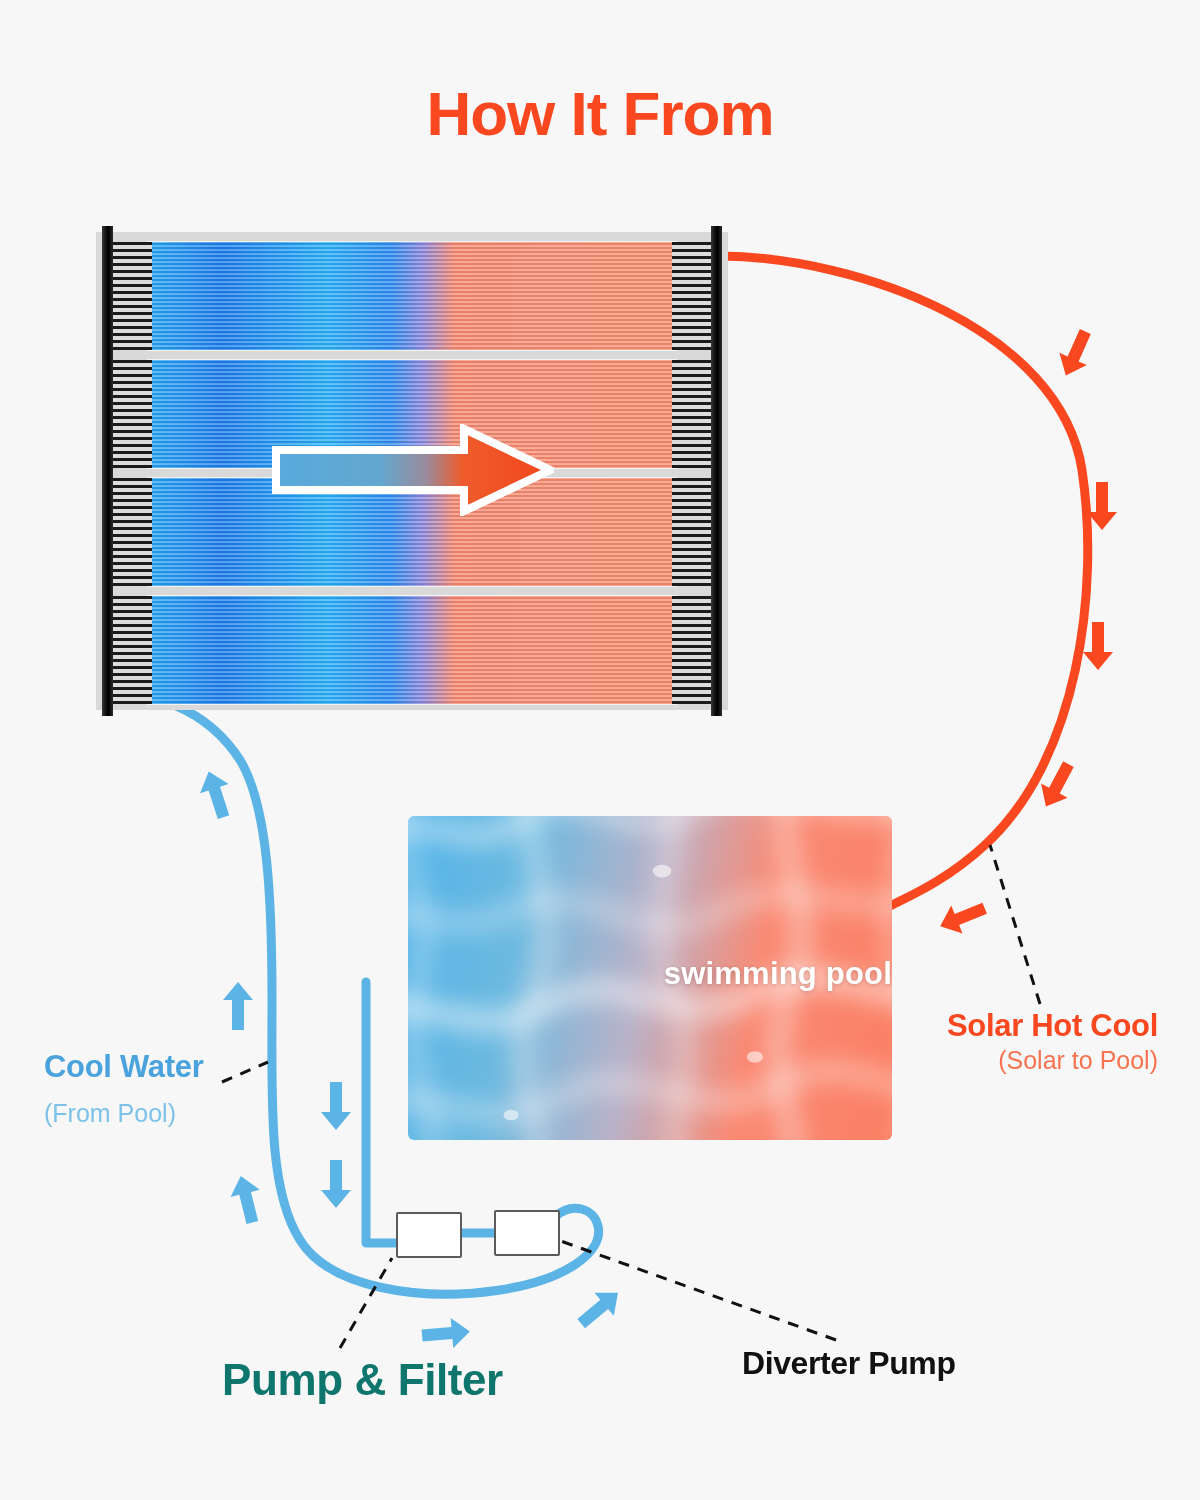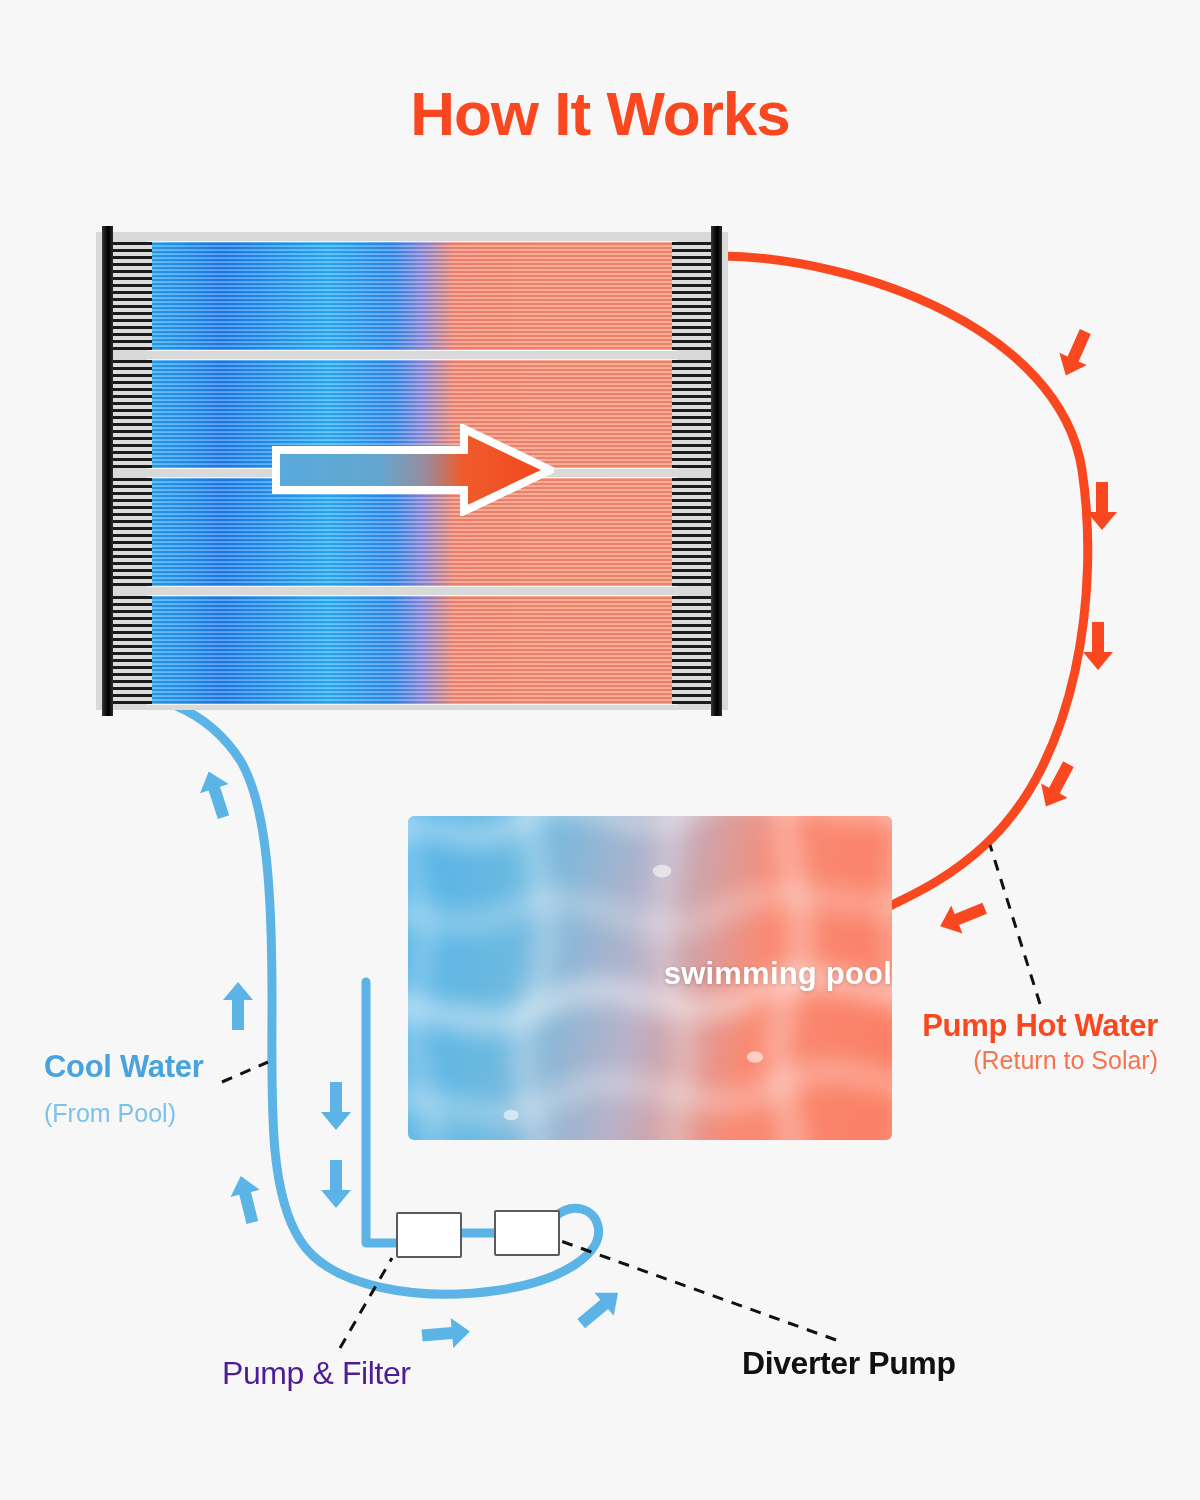--- a/index.html
+++ b/index.html
@@ -168,33 +168,33 @@
 
   #label-solar {
     right: 42px; top: 1008px; text-align: right;
     color: #f9481f;
   }
   #label-solar .l1 { font-size: 31px; letter-spacing: -.3px; }
   #label-solar .l2 { font-size: 25px; color: #f7734f; margin-top: 2px; }
 
   #label-pump {
     left: 222px; top: 1355px;
-    color: #4c1d95; font-size: 32px; font-weight: normal; letter-spacing: -.4px;
+    color: #0f766e; font-size: 44px; font-weight: bold; letter-spacing: -.4px;
   }
   #label-valve {
     left: 742px; top: 1345px;
     color: #111; font-size: 32px; font-weight: bold; letter-spacing: -.4px;
   }
 </style>
 </head>
 <body>
 
 <div id="stage">
 
-  <div class="title">How It Works</div>
+  <div class="title">How It From</div>
 
   <svg id="artboard" viewBox="0 0 1200 1500">
     <defs>
       <linearGradient id="arrowGrad" x1="0" y1="0" x2="1" y2="0">
         <stop offset="0%" stop-color="#59aadd"></stop>
         <stop offset="38%" stop-color="#63a7cf"></stop>
         <stop offset="55%" stop-color="#9a8a9a"></stop>
         <stop offset="68%" stop-color="#ef5c2c"></stop>
         <stop offset="100%" stop-color="#f2461d"></stop>
       </linearGradient>
@@ -337,20 +337,20 @@
 
   <div id="pump-box" class="equip-box"></div>
   <div id="valve-box" class="equip-box"></div>
 
   <div id="label-cool" class="lab">
     <span class="l1">Cool Water</span>
     <span class="l2">(From Pool)</span>
   </div>
 
   <div id="label-solar" class="lab">
-    <span class="l1">Pump Hot Water</span>
-    <span class="l2">(Return to Solar)</span>
+    <span class="l1">Solar Hot Cool</span>
+    <span class="l2">(Solar to Pool)</span>
   </div>
 
   <div id="label-pump" class="lab">Pump &amp; Filter</div>
   <div id="label-valve" class="lab">Diverter Pump</div>
 
 </div>
 
 </body></html>

